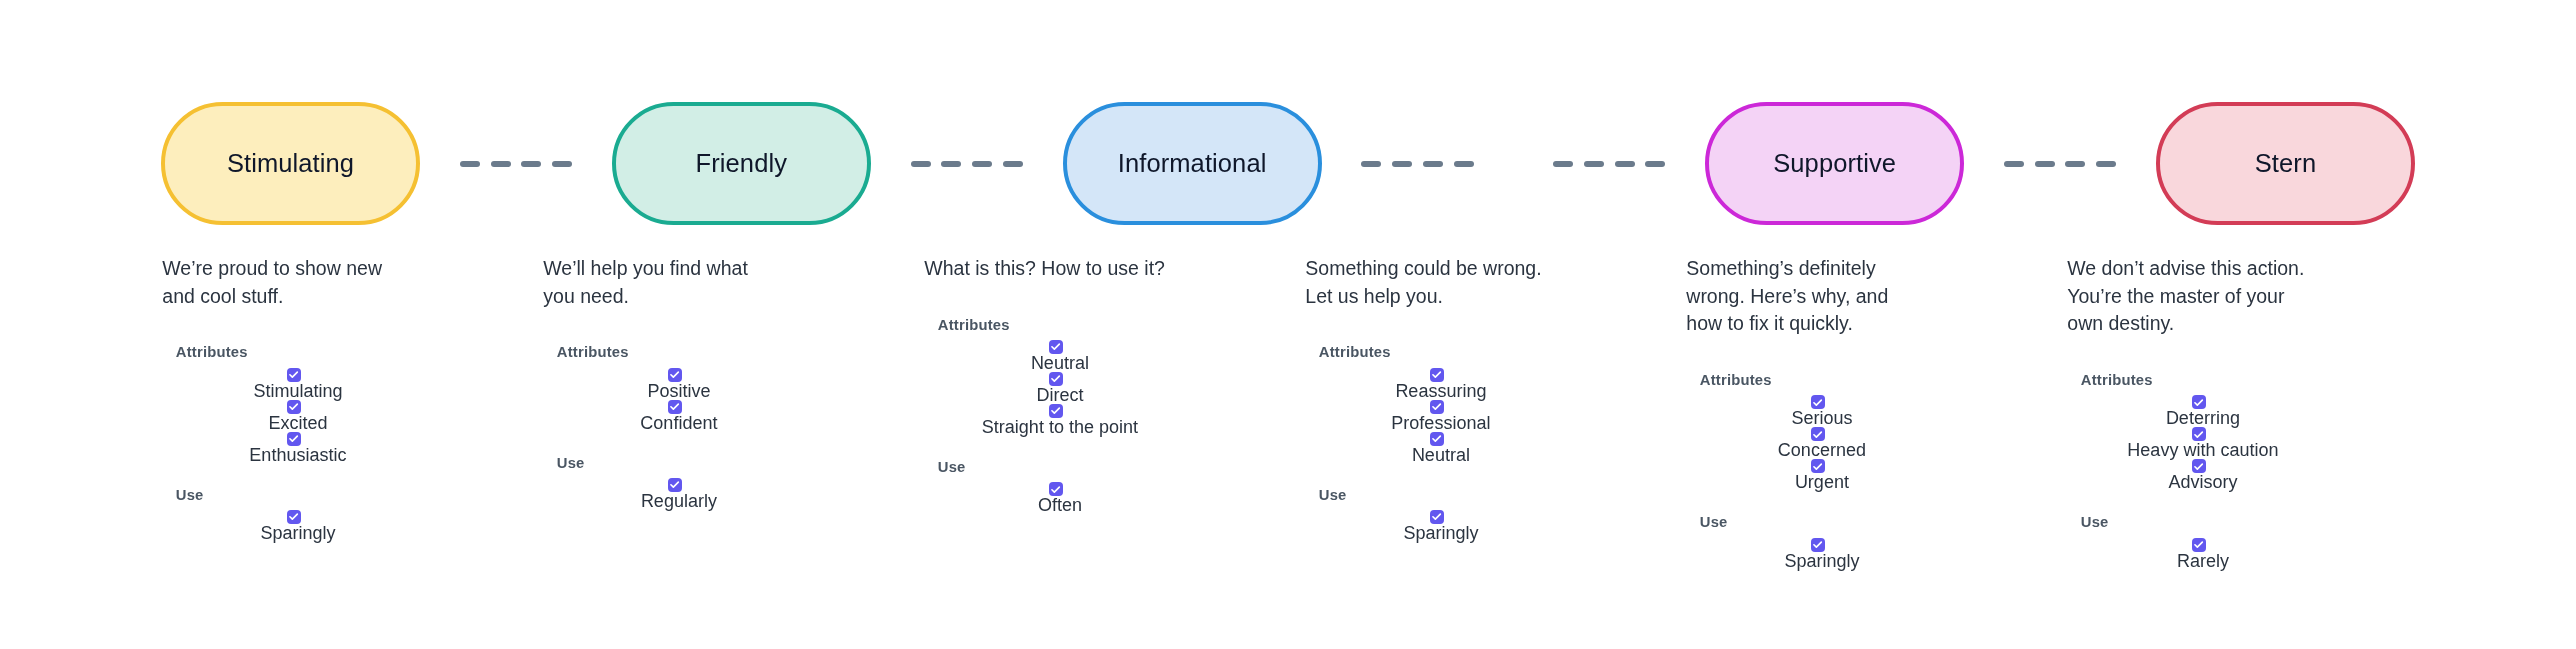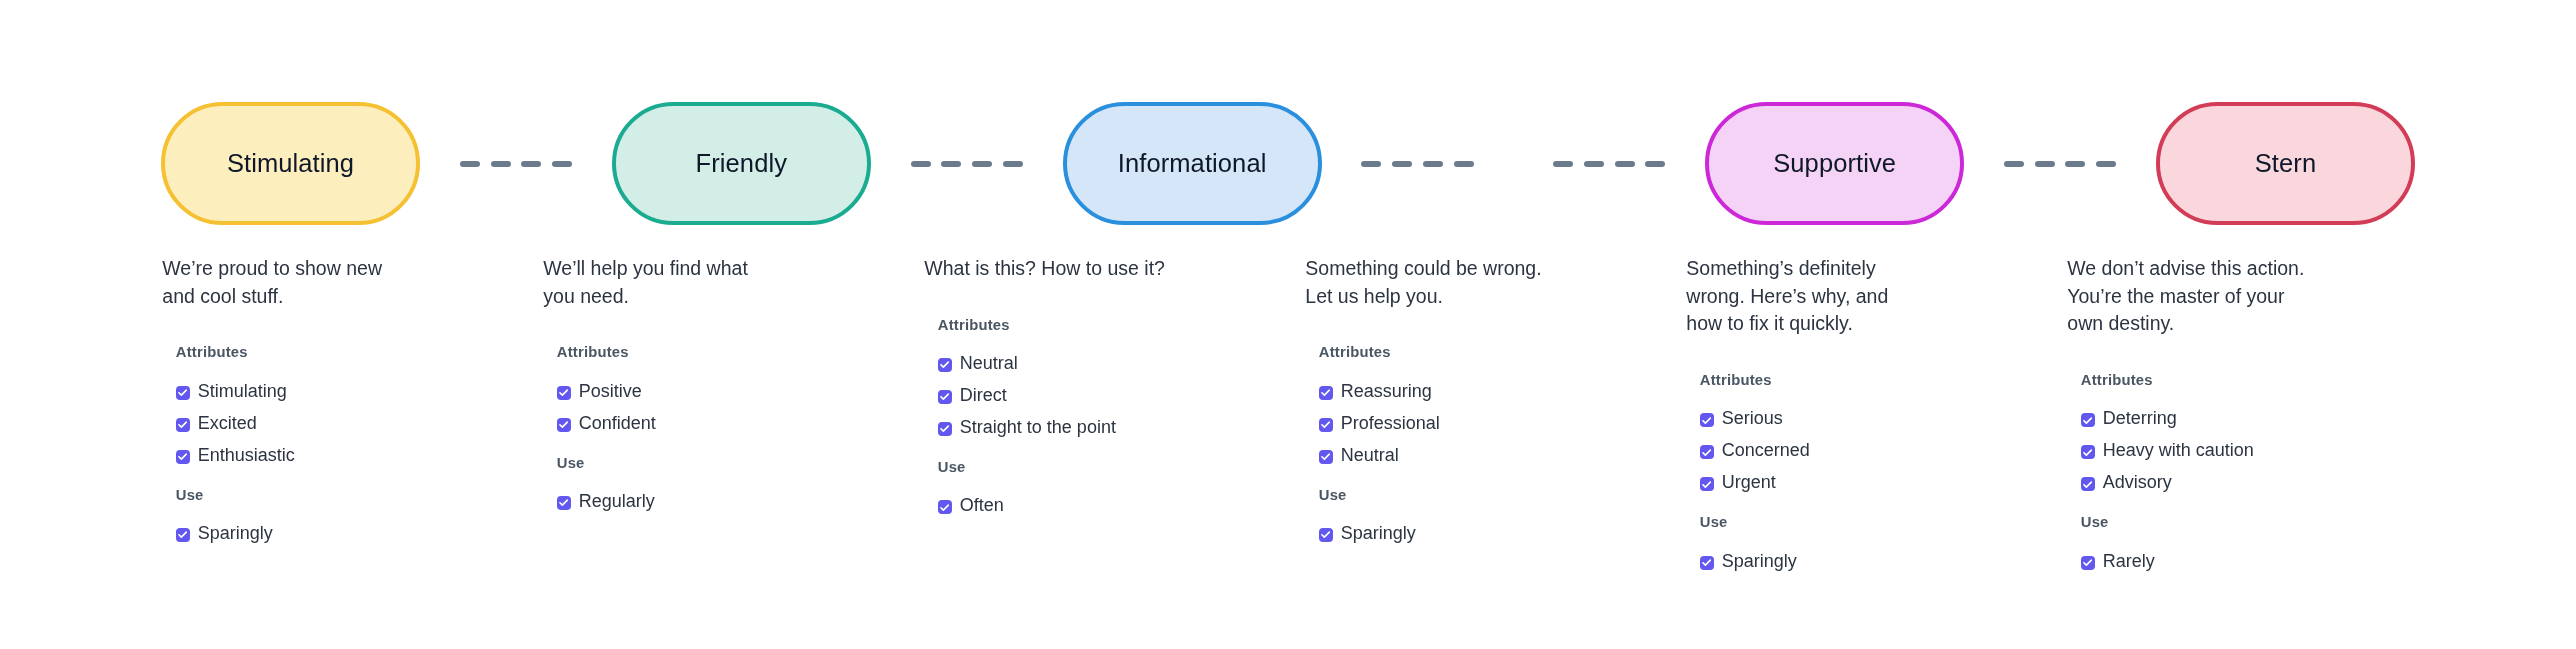--- a/index.html
+++ b/index.html
@@ -111,22 +111,23 @@
   }
 
   .meta-list {
     list-style: none;
     margin: 0;
     padding: 0;
   }
 
   .meta-item {
     display: flex;
-    align-items: flex-end;
+    align-items: center;
     height: 32px;
+    flex-direction: column;
   }
 
   .checkbox {
     width: 14px;
     height: 14px;
     border-radius: 4px;
     background: #6257ef;
     flex: 0 0 auto;
     display: flex;
     align-items: center;

